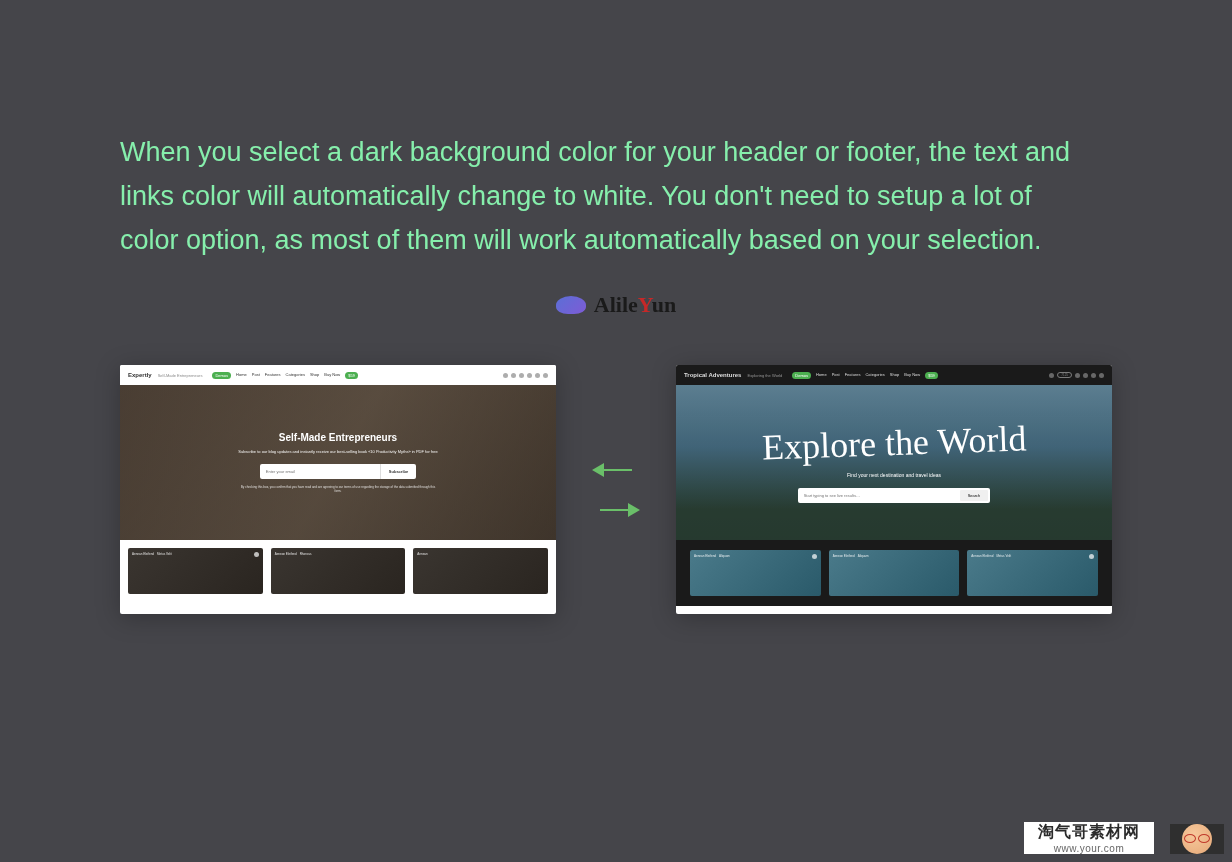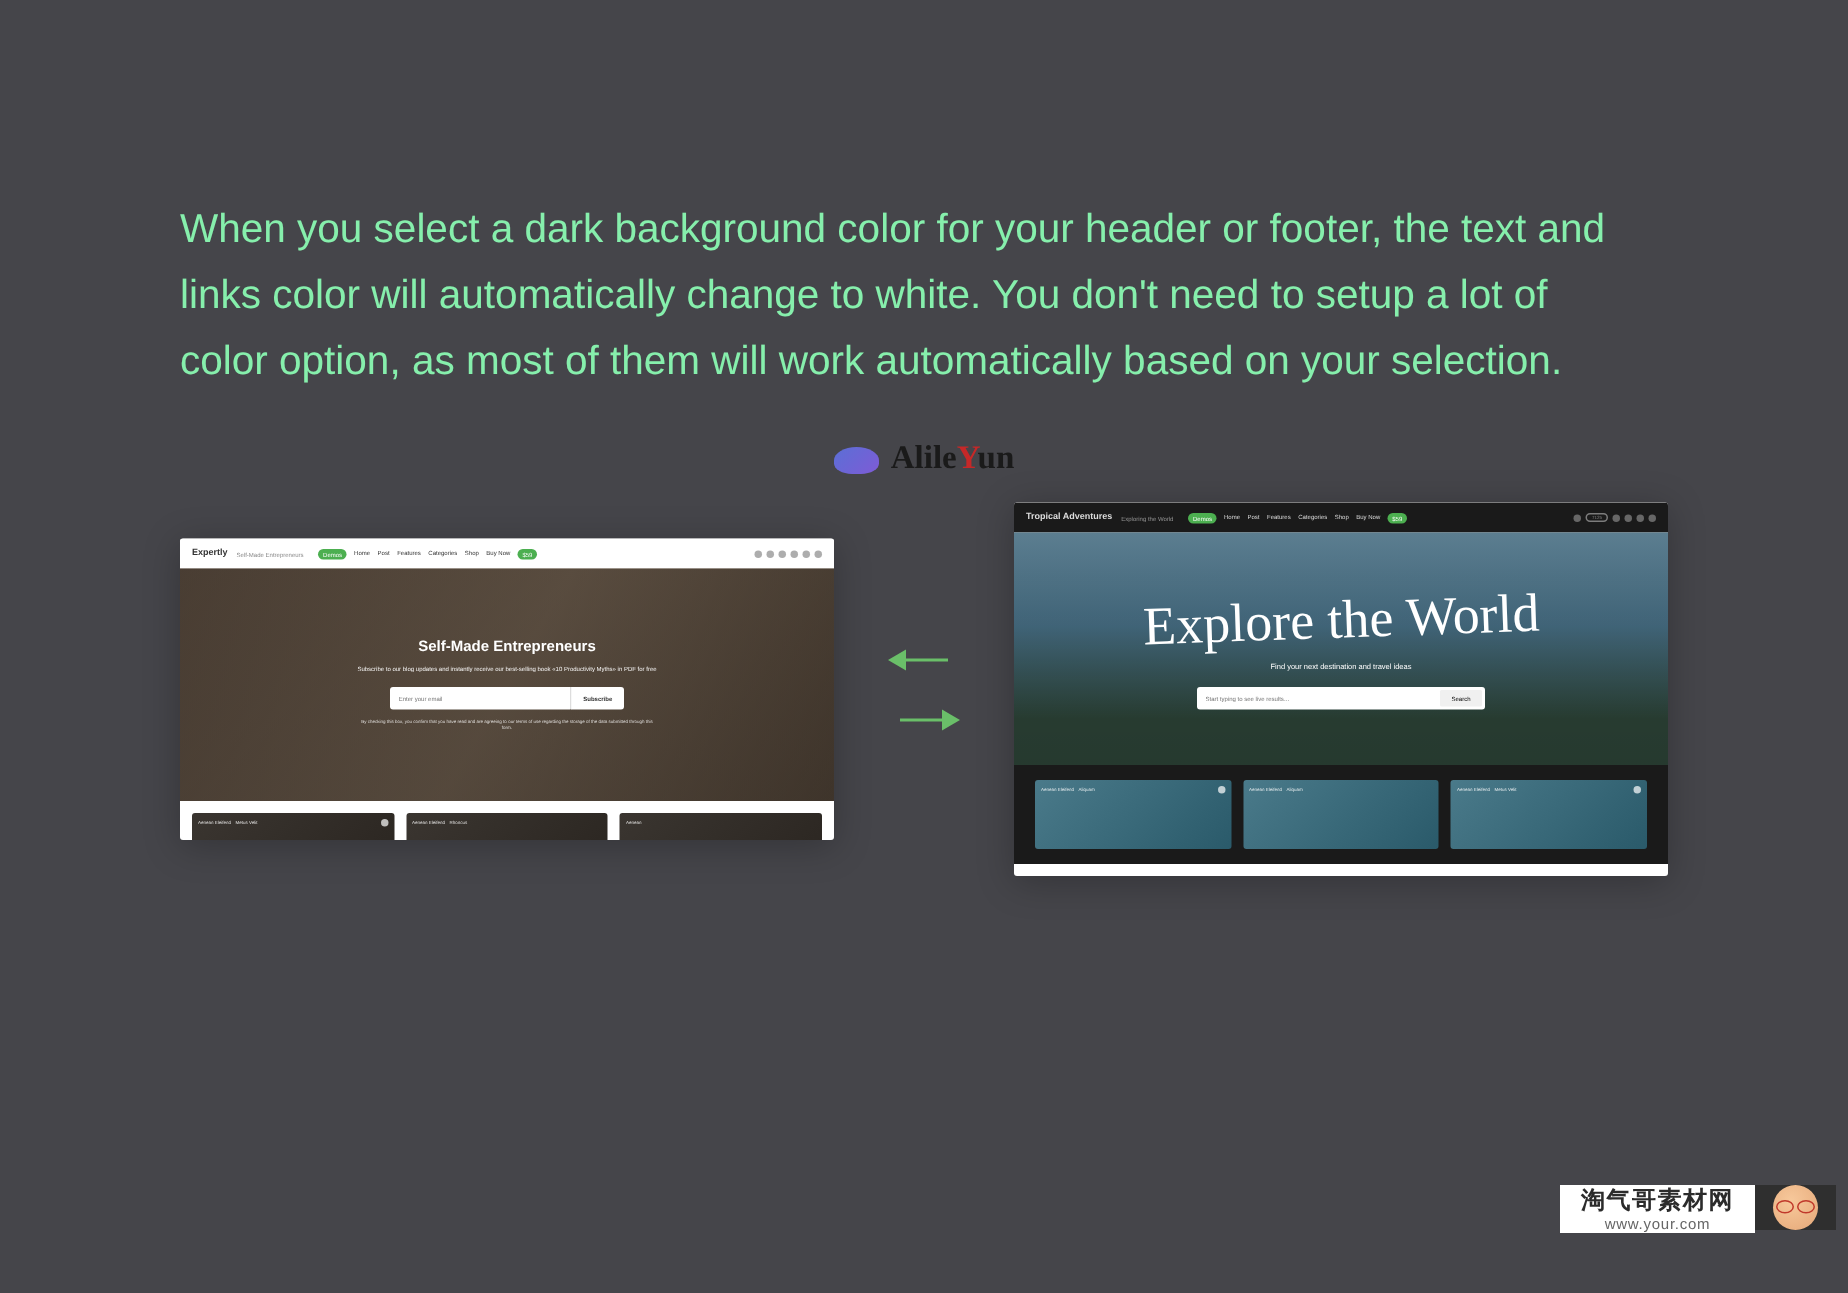--- a/index.html
+++ b/index.html
@@ -24,24 +24,23 @@
 .desc {
   font-size: 27px;
   line-height: 1.63;
   color: #86efac;
   font-weight: 400;
   max-width: 960px;
   margin-bottom: 30px;
 }
 .watermark {
   display: flex;
-  align-items: center;
   justify-content: center;
   gap: 8px;
-  margin-bottom: 17px;
+  margin-bottom: 47px;
 }
 .wm-icon { width: 30px; height: 22px; position: relative; }
 .wm-cloud {
   width: 30px; height: 18px;
   background: linear-gradient(135deg,#5b6fd6,#7e5bd6);
   border-radius: 50% 50% 40% 40%;
   position: absolute; bottom: 0;
 }
 .wm-text {
   font-family: Georgia, serif;
@@ -56,21 +55,21 @@
   justify-content: center;
   gap: 0;
 }
 .shot {
   width: 436px;
   background: #fff;
   border-radius: 2px;
   overflow: hidden;
   box-shadow: 0 4px 24px rgba(0,0,0,.25);
 }
-.shot-left { height: 201px; }
+.shot-left { height: 249px; }
 .shot-right { height: 249px; }
 .nav {
   height: 20px;
   display: flex;
   align-items: center;
   padding: 0 8px;
   gap: 6px;
   font-size: 5px;
 }
 .nav-light { background: #fff; color: #333; }
@@ -160,22 +159,23 @@
   position: absolute; top: 50%; width: 0; height: 0;
   border-top: 7px solid transparent;
   border-bottom: 7px solid transparent;
   transform: translateY(-50%);
 }
 .arrow-head-l { left: 0; border-right: 12px solid #6ABF69; }
 .arrow-head-r { right: 0; border-left: 12px solid #6ABF69; }
 .corner-badge {
   position: absolute;
   bottom: 8px; right: 8px;
-  display: flex; align-items: flex-start;
+  display: flex; align-items: flex-end;
   height: 64px;
+  gap: 16px;
 }
 .cb-text {
   background: #fff;
   display: flex; flex-direction: column;
   align-items: center; justify-content: center;
   padding: 0 14px;
 }
 .cb-cn { font-size: 16px; font-weight: 700; color: #2b2b2b; letter-spacing: 1px; }
 .cb-url { font-size: 10px; color: #666; letter-spacing: 0.5px; }
 .cb-face {

